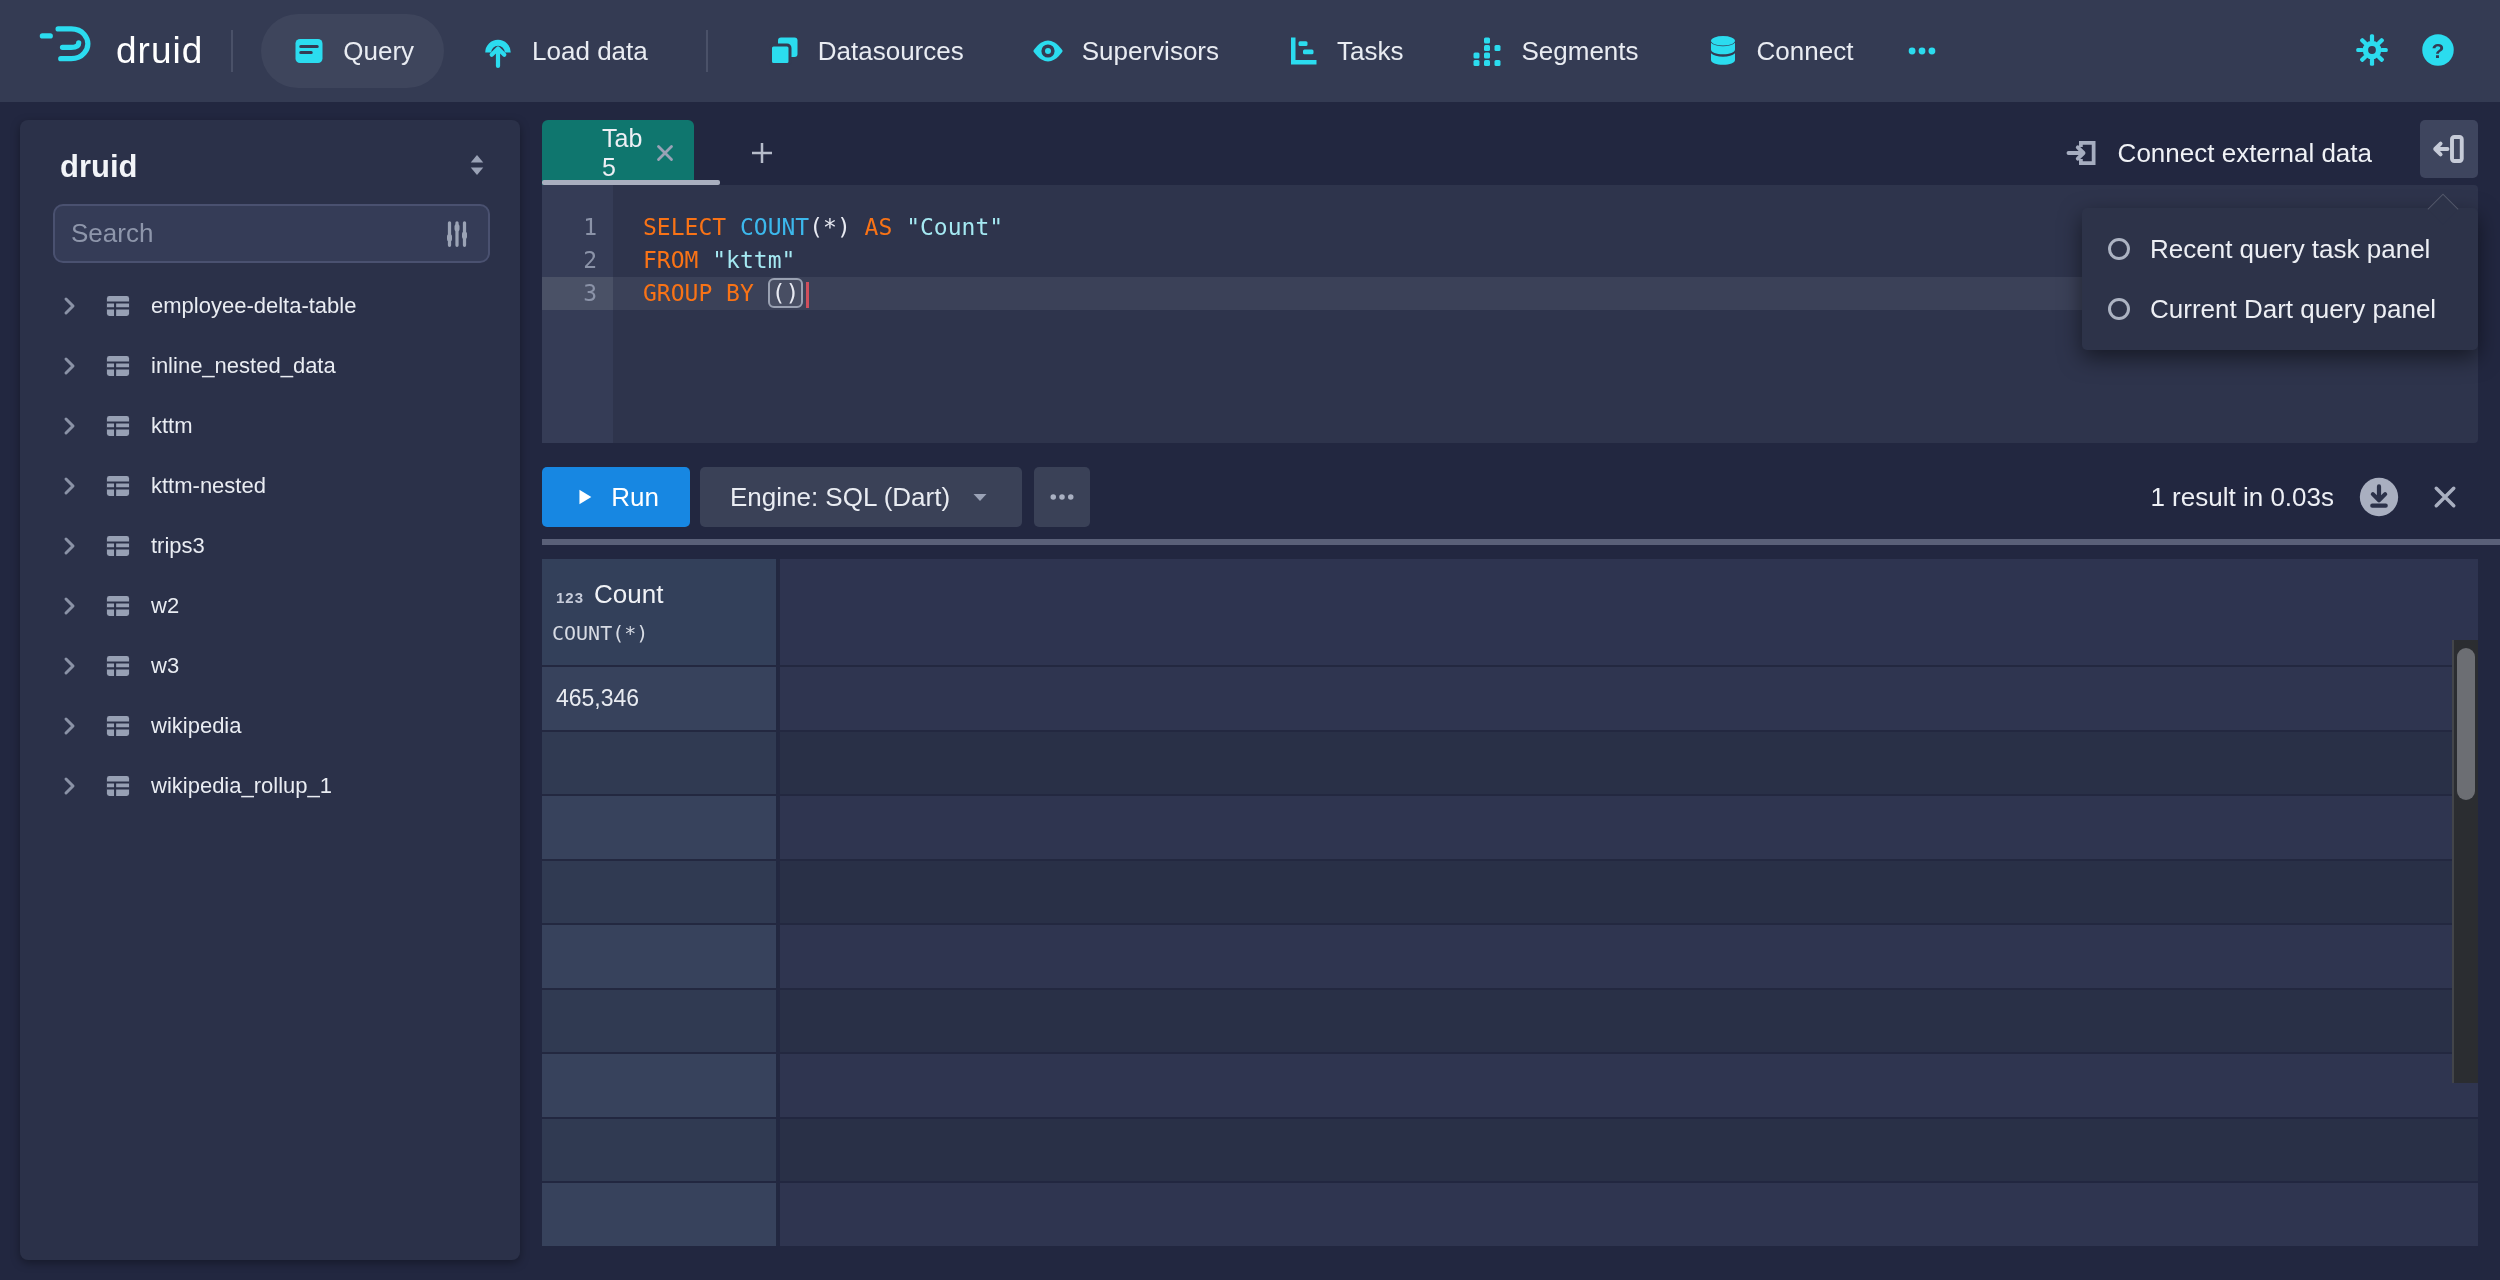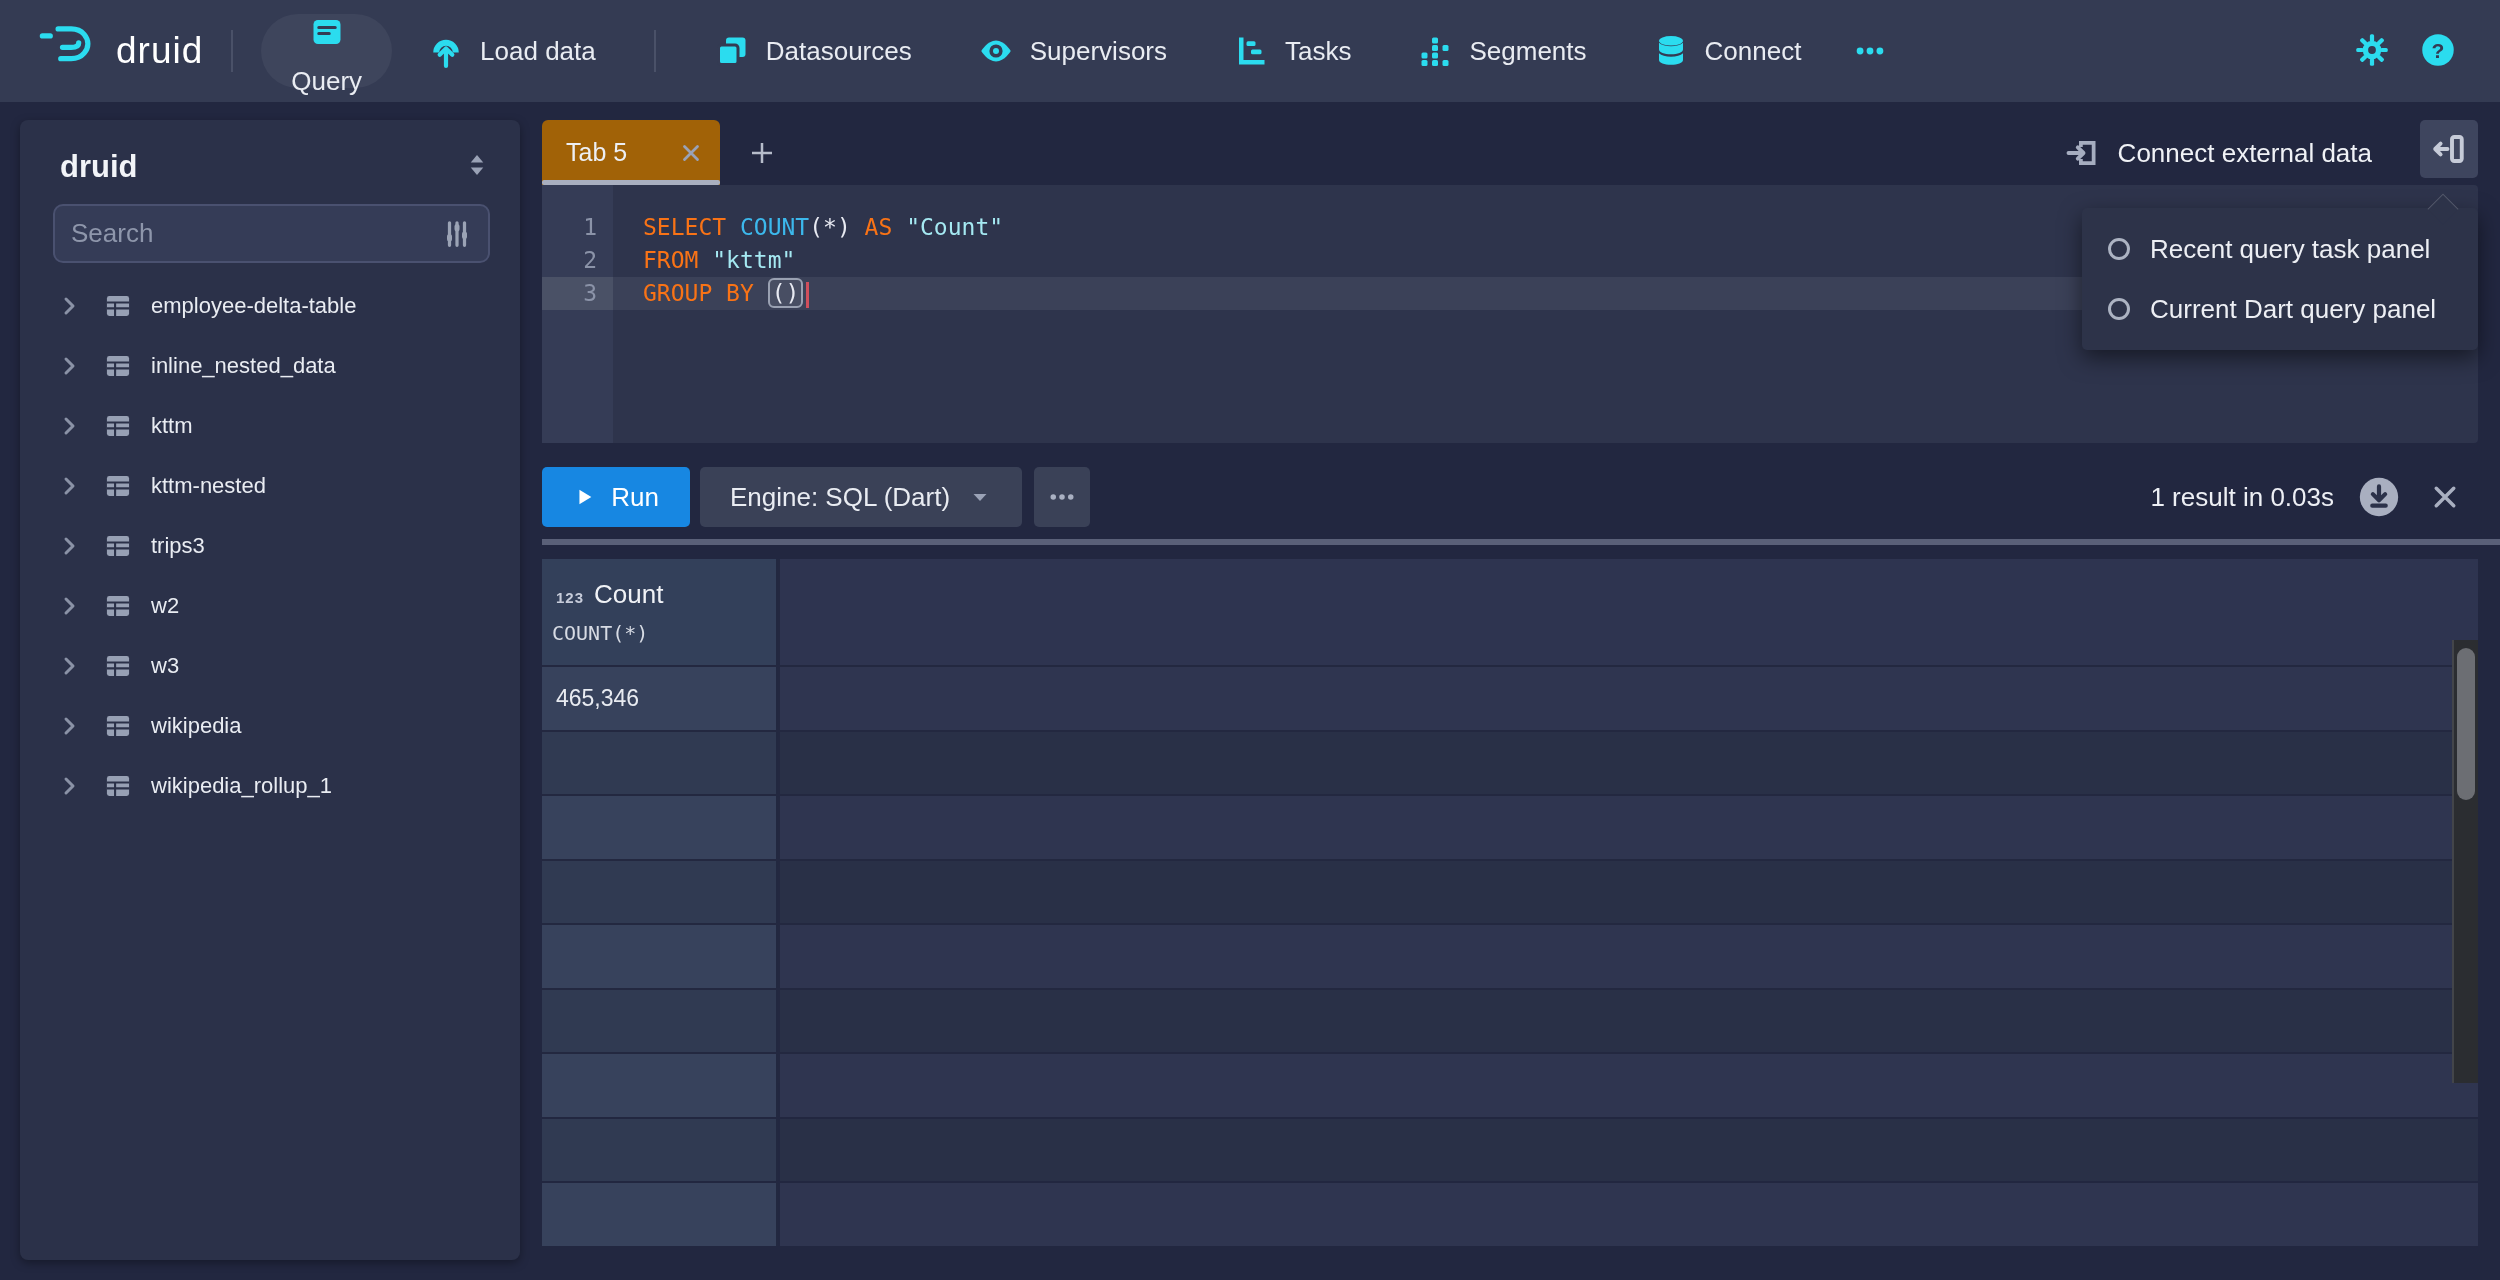--- a/index.html
+++ b/index.html
@@ -7,21 +7,21 @@
   body { background:#222740; font-family:"Liberation Sans", sans-serif; color:#EDEFF4; position:relative; }
 
   
   .topnav { position:absolute; left:0; top:0; width:2500px; height:102px; background:#343B53;
             display:flex; align-items:center; padding:0 34px; }
   .logo { display:flex; align-items:center; gap:18px; }
   .logo-text { font-size:37px; color:#FFFFFF; letter-spacing:1px; }
   .nav-divider { width:2px; height:42px; background:#4A5168; margin:0 28px; flex:0 0 auto; }
   .nav-item { display:flex; align-items:center; gap:16px; padding:0 30px; height:74px;
               border-radius:37px; color:#E9ECF2; font-size:26px; cursor:pointer; flex:0 0 auto; }
-  .nav-item.active { background:#3E455C;flex-direction:column; }
+  .nav-item.active { background:#3E455C; }
   .nav-item svg { flex:0 0 auto; }
   .nav-more { padding:0 22px; display:flex; align-items:center; }
   .nav-spacer { flex:1; }
   .nav-right { display:flex; align-items:center; gap:30px; margin-right:10px; }
   .icon-btn { background:none; border:none; cursor:pointer; display:flex; align-items:center; }
 
   
   .sidebar { position:absolute; left:20px; top:120px; width:500px; height:1140px;
              background:#2B3149; border-radius:8px; box-shadow:0 3px 10px rgba(0,0,0,.35); }
   .sb-header { position:absolute; left:40px; right:28px; top:24px; height:46px;
@@ -34,22 +34,22 @@
                      font-size:26px; color:#E9ECF2; font-family:"Liberation Sans",sans-serif; }
   .sb-search input::placeholder { color:#8E96AB; }
   .tree { position:absolute; left:0; top:156px; right:0; }
   .tree-row { height:60px; display:flex; align-items:center; cursor:pointer;margin-left:12px; }
   .tree-row .chev { margin-left:25px; display:flex; }
   .tree-row .ticon { margin-left:22px; display:flex; }
   .tree-row .tlabel { margin-left:18px; font-size:22px; color:#E9ECF2; }
 
   
   .tabbar { position:absolute; left:542px; top:120px; width:1936px; height:65px; }
-  .tab { position:absolute; left:0; top:0; width:178px; height:65px; background:#a16207;
-         border-radius:6px 6px 0 0; display:flex; align-items:center; cursor:pointer; }
+  .tab { position:absolute; left:0; top:0; width:152px; height:65px; background:#0f766e;
+         border-radius:6px 6px 0 0; display:flex; align-items:center; cursor:pointer;padding-left:36px; }
   .tab-underline { position:absolute; left:0; bottom:0; width:178px; height:5px; background:#A9AFBF; border-radius:2px; }
   .tab-label { margin-left:24px; font-size:25px; color:#EDEFF4; }
   .tab-close { margin-left:auto; margin-right:16px; display:flex; cursor:pointer; }
   .tab-plus { position:absolute; left:200px; top:14px; width:40px; height:38px;
               display:flex; align-items:center; justify-content:center; cursor:pointer; }
   .connect-btn { position:absolute; right:106px; top:6px; height:54px; display:flex; align-items:center;
                  gap:18px; cursor:pointer; color:#F0F2F6; font-size:26px; }
   .panel-toggle { position:absolute; right:0; top:0; width:58px; height:58px; background:#3E455E;
                   border-radius:5px; display:flex; align-items:center; justify-content:center; cursor:pointer; }
 

